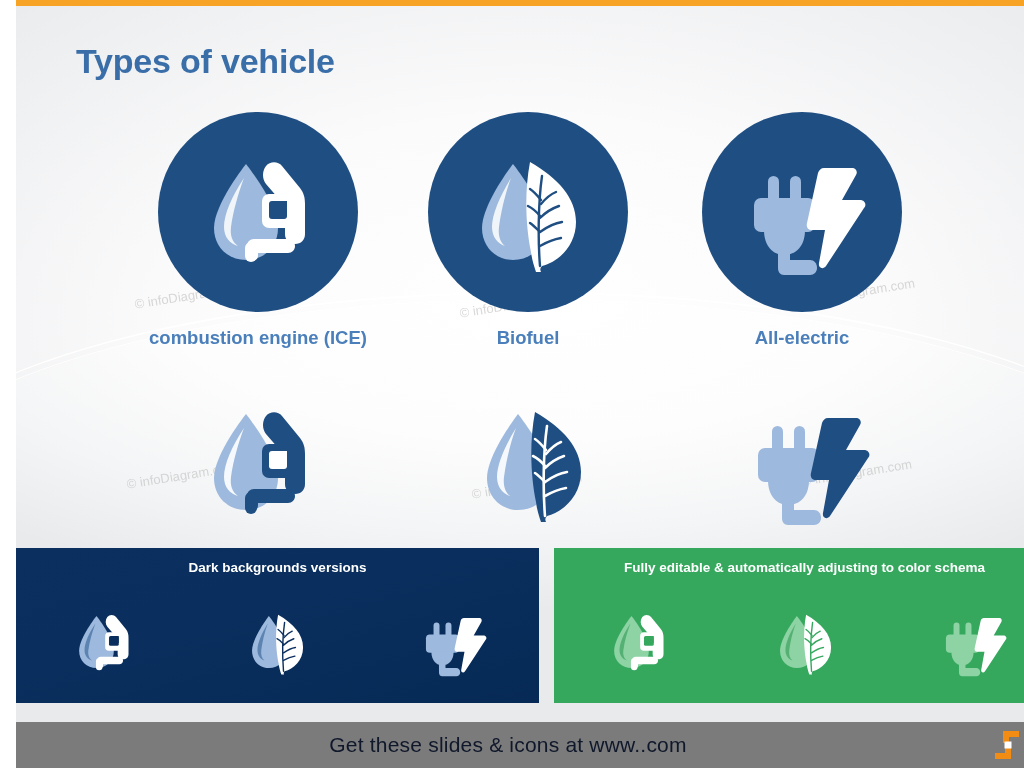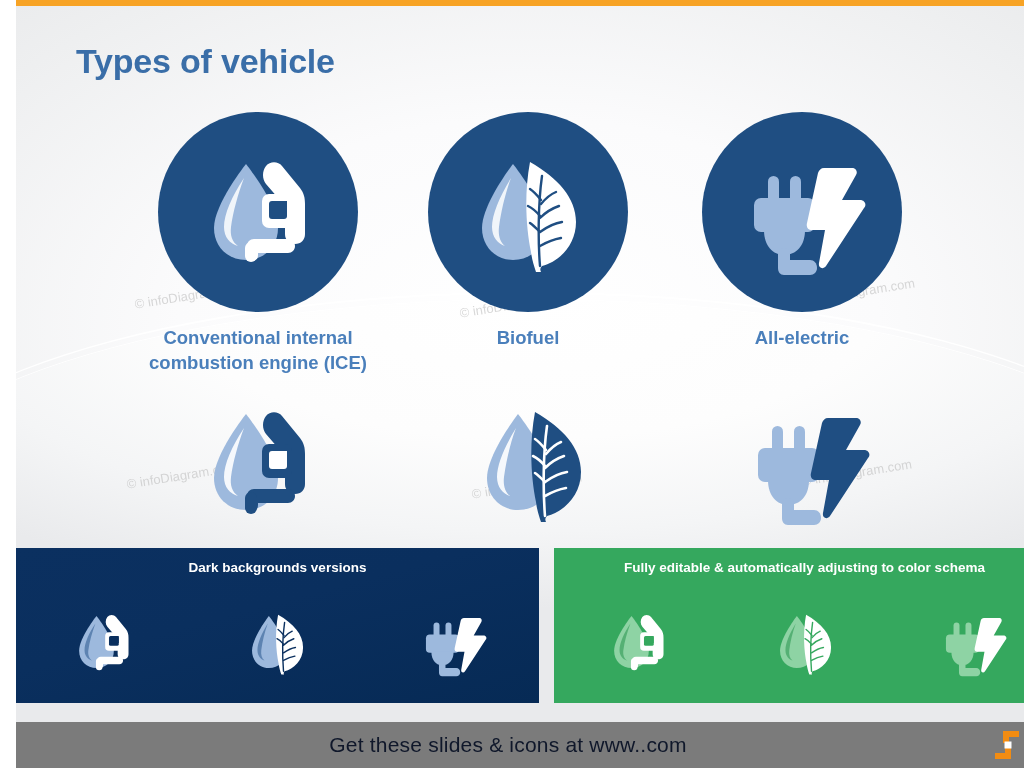--- a/index.html
+++ b/index.html
@@ -203,21 +203,20 @@
 
           <path d="M92 26 L120 26 C124 26 126 30 124 33 L110 58 L128 58
                    C133 58 135 63 132 66 L94 124 C91 128 86 126 87 121
                    L93 88 L80 88 C76 88 74 85 75 81 L86 31 C87 28 89 26 92 26 Z" fill="#ffffff"></path>
         </svg>
       </div>
     </div>
   </div>
 
   <div class="caption" style="left:92px; width:300px;">
-    <div>Conventional internal</div>
     <div>combustion engine (ICE)</div>
   </div>
   <div class="caption" style="left:636px; width:300px;">
     <div>All-electric</div>
   </div>
   <div class="caption" style="left:362px; width:300px;">
     <div>Biofuel</div>
   </div>
 
   <div class="flat-row">

